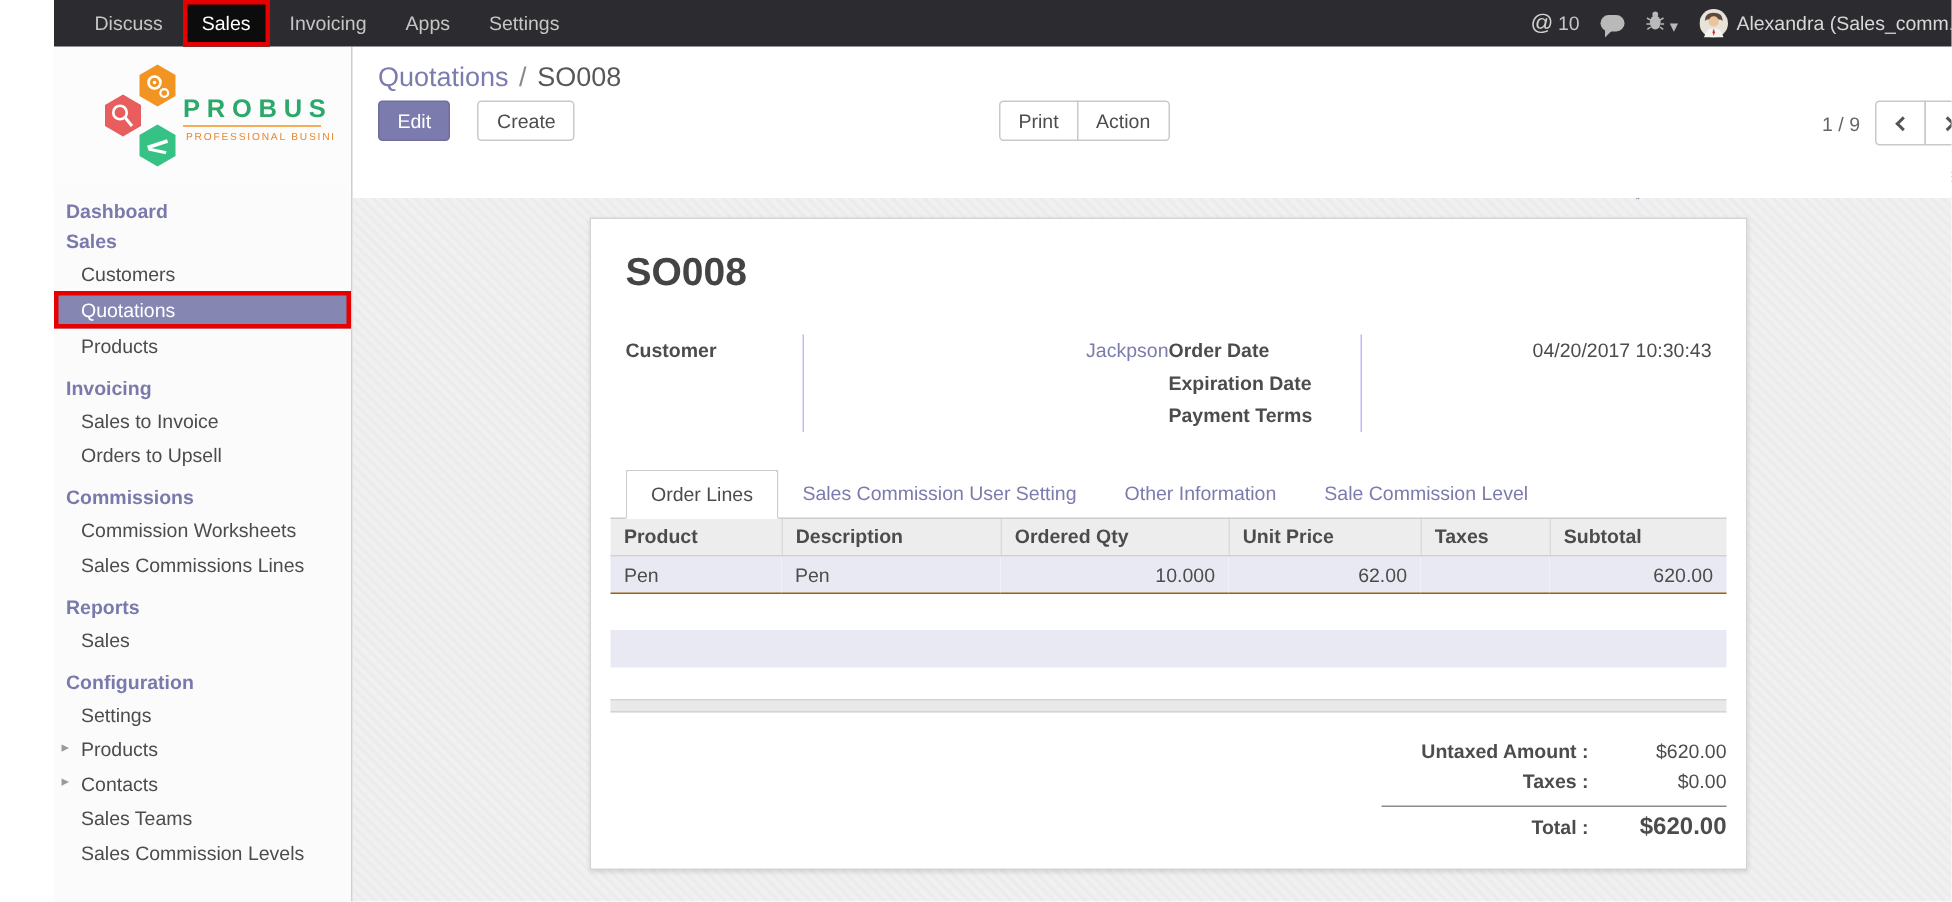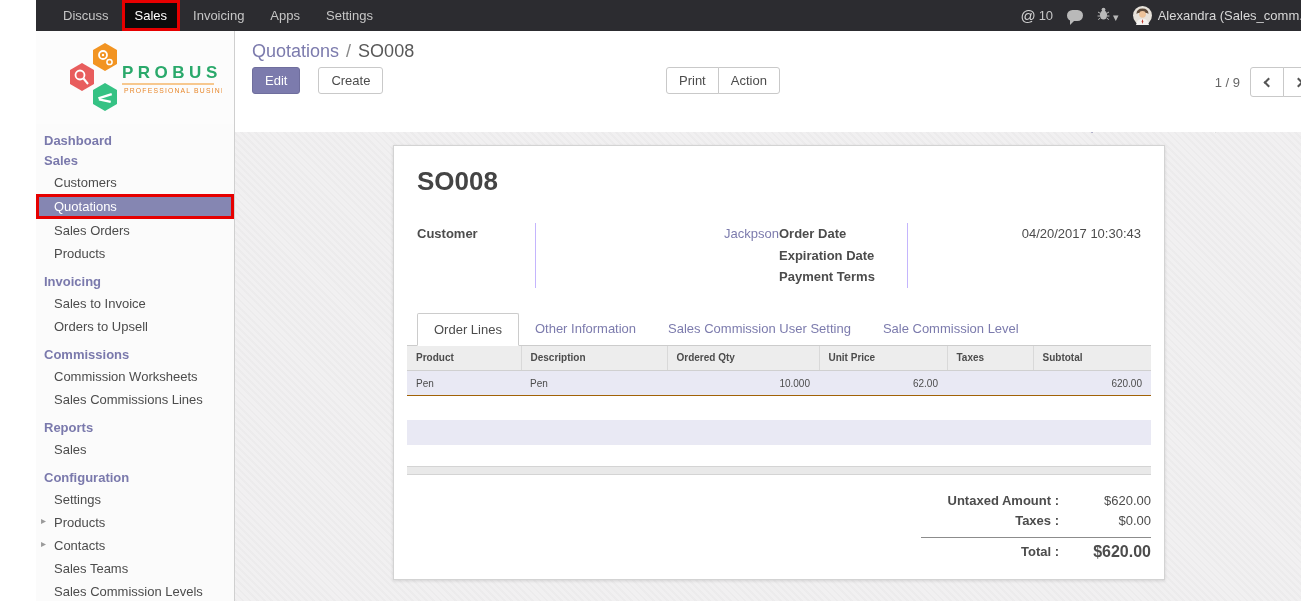--- a/index.html
+++ b/index.html
@@ -82,21 +82,21 @@
   .fgroup.right .flabels { width:128px; }
   .flabel { font-weight:bold; color:#4c4c4c; line-height:21.5px; }
   .fvalues { flex:1; border-left:1px solid #c4b5fd; padding-left:10px; min-height:64px; display:flex; flex-direction:column;text-align:right; }
   .fvalue { line-height:21.5px; min-height:21.5px; }
   .fvalue.link { color:#7c7bad; cursor:pointer; }
 
   .tabs { margin-top:24px; border-bottom:1px solid #ccc; padding-left:10px; display:flex; }
   .tab { padding:8px 16px; color:#7c7bad; cursor:pointer; position:relative; top:1px; }
   .tab.active { background:#fff; border:1px solid #ccc; border-bottom:1px solid #fff; border-radius:2px 2px 0 0; color:#4c4c4c; }
 
-  table.olines { width:100%; border-collapse:collapse; font-size:10px; }
+  table.olines { width:100%; border-collapse:collapse; font-size:13px; }
   table.olines th { background:#ededed; font-weight:bold; text-align:left; padding:4px 9px; border-left:1px solid #d9d9d9; border-bottom:1px solid #d0d0d0; height:25px; }
   table.olines th:first-child { border-left:none; }
   table.olines td { background:#e9e9f4; padding:4px 9px; height:25px; border-bottom:1px solid #a16207; cursor:pointer; }
   .num { text-align:right; }
   th.col-qty,th.col-price,th.col-sub { text-align:right; }
 
   .empty-row { height:25px; background:#e9e9f4; margin-top:24px; cursor:pointer; }
   .gray-bar { height:9px; background:#e9e9e9; border-top:1px solid #d4d4d4; border-bottom:1px solid #d4d4d4; margin-top:21px; }
 
   .totals { width:230px; margin:16px 0 0 auto; }
@@ -169,21 +169,20 @@
         <text x="60" y="37" font-family="Liberation Sans, sans-serif" font-size="17" font-weight="bold" letter-spacing="4.5" fill="#2aa96b">PROBUSE</text>
         <line x1="60" y1="43" x2="152" y2="43" stroke="#f29422" stroke-width="1"></line>
         <text x="62" y="52" font-family="Liberation Sans, sans-serif" font-size="6.8" letter-spacing="1.2" fill="#e8882c">PROFESSIONAL BUSINESS</text>
       </svg>
     </div>
 
     <div class="side-heading">Dashboard</div>
     <div class="side-heading" style="padding-top:2px;">Sales</div>
     <div class="side-item">Customers</div>
     <div class="side-item selected">Quotations</div>
-    <div class="side-item">Sales Orders</div>
     <div class="side-item">Products</div>
 
     <div class="side-heading">Invoicing</div>
     <div class="side-item">Sales to Invoice</div>
     <div class="side-item">Orders to Upsell</div>
 
     <div class="side-heading">Commissions</div>
     <div class="side-item">Commission Worksheets</div>
     <div class="side-item">Sales Commissions Lines</div>
 
@@ -265,22 +264,22 @@
           <div class="fvalues">
             <div class="fvalue">04/20/2017 10:30:43</div>
             <div class="fvalue"></div>
             <div class="fvalue"></div>
           </div>
         </div>
       </div>
 
       <div class="tabs">
         <div class="tab active">Order Lines</div>
+        <div class="tab">Sales Commission User Setting</div>
         <div class="tab">Other Information</div>
-        <div class="tab">Sales Commission User Setting</div>
         <div class="tab">Sale Commission Level</div>
       </div>
 
       <table class="olines">
         <thead>
           <tr>
             <th style="width:114px">Product</th>
             <th style="width:146px">Description</th>
             <th style="width:152px" class="col-qty">Ordered Qty</th>
             <th style="width:128px" class="col-price">Unit Price</th>

